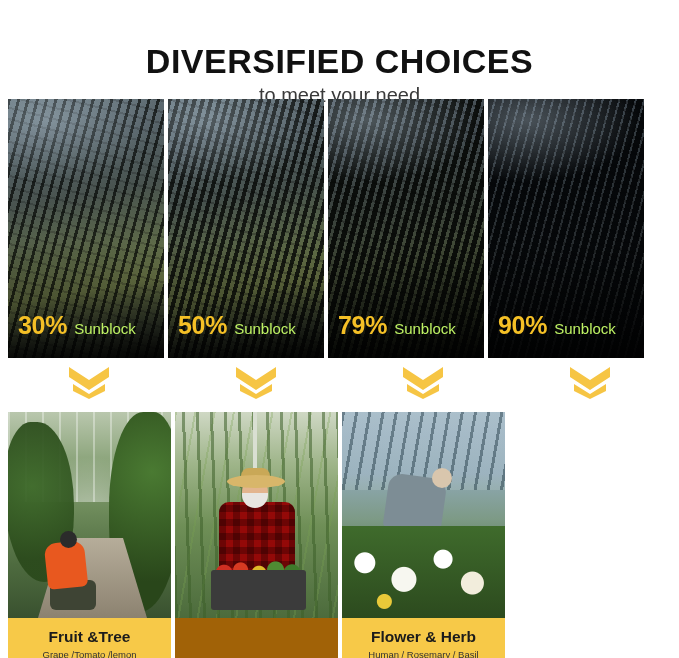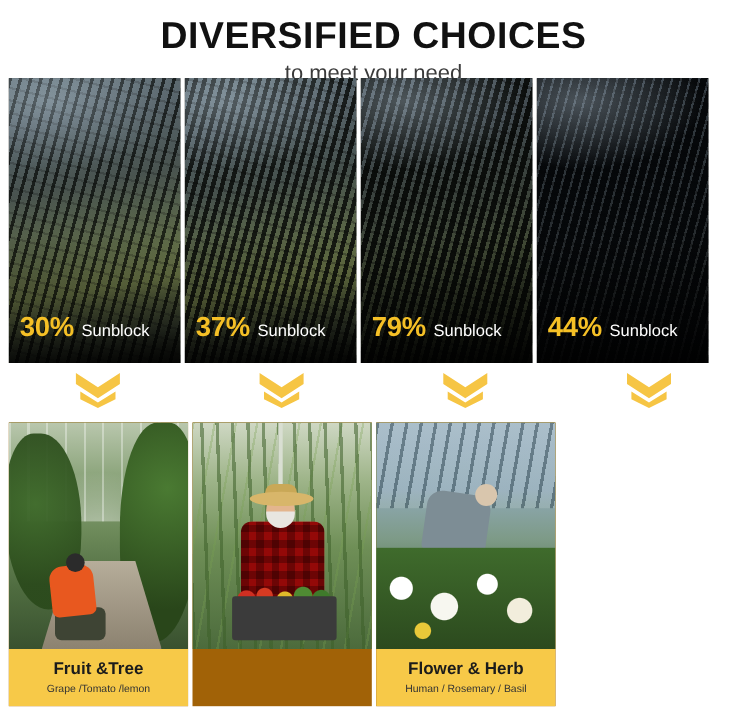--- a/index.html
+++ b/index.html
@@ -12,20 +12,21 @@
   .page {
     position: relative;
     width: 679px; height: 658px;
     background: #ffffff;
   }
 
   
   .header {
     padding-top: 14px;
     text-align: center;
+    margin-top: 28px;
   }
   .title {
     font-size: 34px;
     font-weight: bold;
     letter-spacing: 0.5px;
     color: #111111;
     line-height: 38px;
   }
   .subtitle {
     font-size: 20px;
@@ -128,21 +129,21 @@
     gap: 7px;
   }
   .shade-pct {
     font-size: 25px;
     font-weight: bold;
     color: #f5c026;
     letter-spacing: -0.3px;
   }
   .shade-word {
     font-size: 15px;
-    color: #ffffff;
+    color: #bef264;
     font-weight: normal;
   }
 
   
   .arrow-row {
     position: absolute;
     top: 334px;
     left: 8px;
     width: 663px;
     height: 42px;
@@ -400,21 +401,21 @@
       </div>
     </div>
 
     <div class="shade-card" data-level="50">
       <div class="weave">
         <div class="sky"></div>
           <div class="mesh"></div>
           <div class="glare"></div>
       </div>
       <div class="shade-label">
-        <span class="shade-pct">37%</span>
+        <span class="shade-pct">50%</span>
         <span class="shade-word">Sunblock</span>
       </div>
     </div>
 
     <div class="shade-card" data-level="70">
       <div class="weave">
         <div class="sky"></div>
           <div class="mesh"></div>
           <div class="glare"></div>
       </div>
@@ -424,21 +425,21 @@
       </div>
     </div>
 
     <div class="shade-card" data-level="90">
       <div class="weave">
         <div class="sky"></div>
           <div class="mesh"></div>
           <div class="glare"></div>
       </div>
       <div class="shade-label">
-        <span class="shade-pct">44%</span>
+        <span class="shade-pct">90%</span>
         <span class="shade-word">Sunblock</span>
       </div>
     </div>
   </div>
 
   <div class="arrow-row">
     <div class="arrow-cell">
       <span class="chev">
         <svg width="44" height="34" viewBox="0 0 44 34">
           <polygon points="2,1 22,14 42,1 42,11 22,24 2,11" fill="#f6c544"></polygon>

